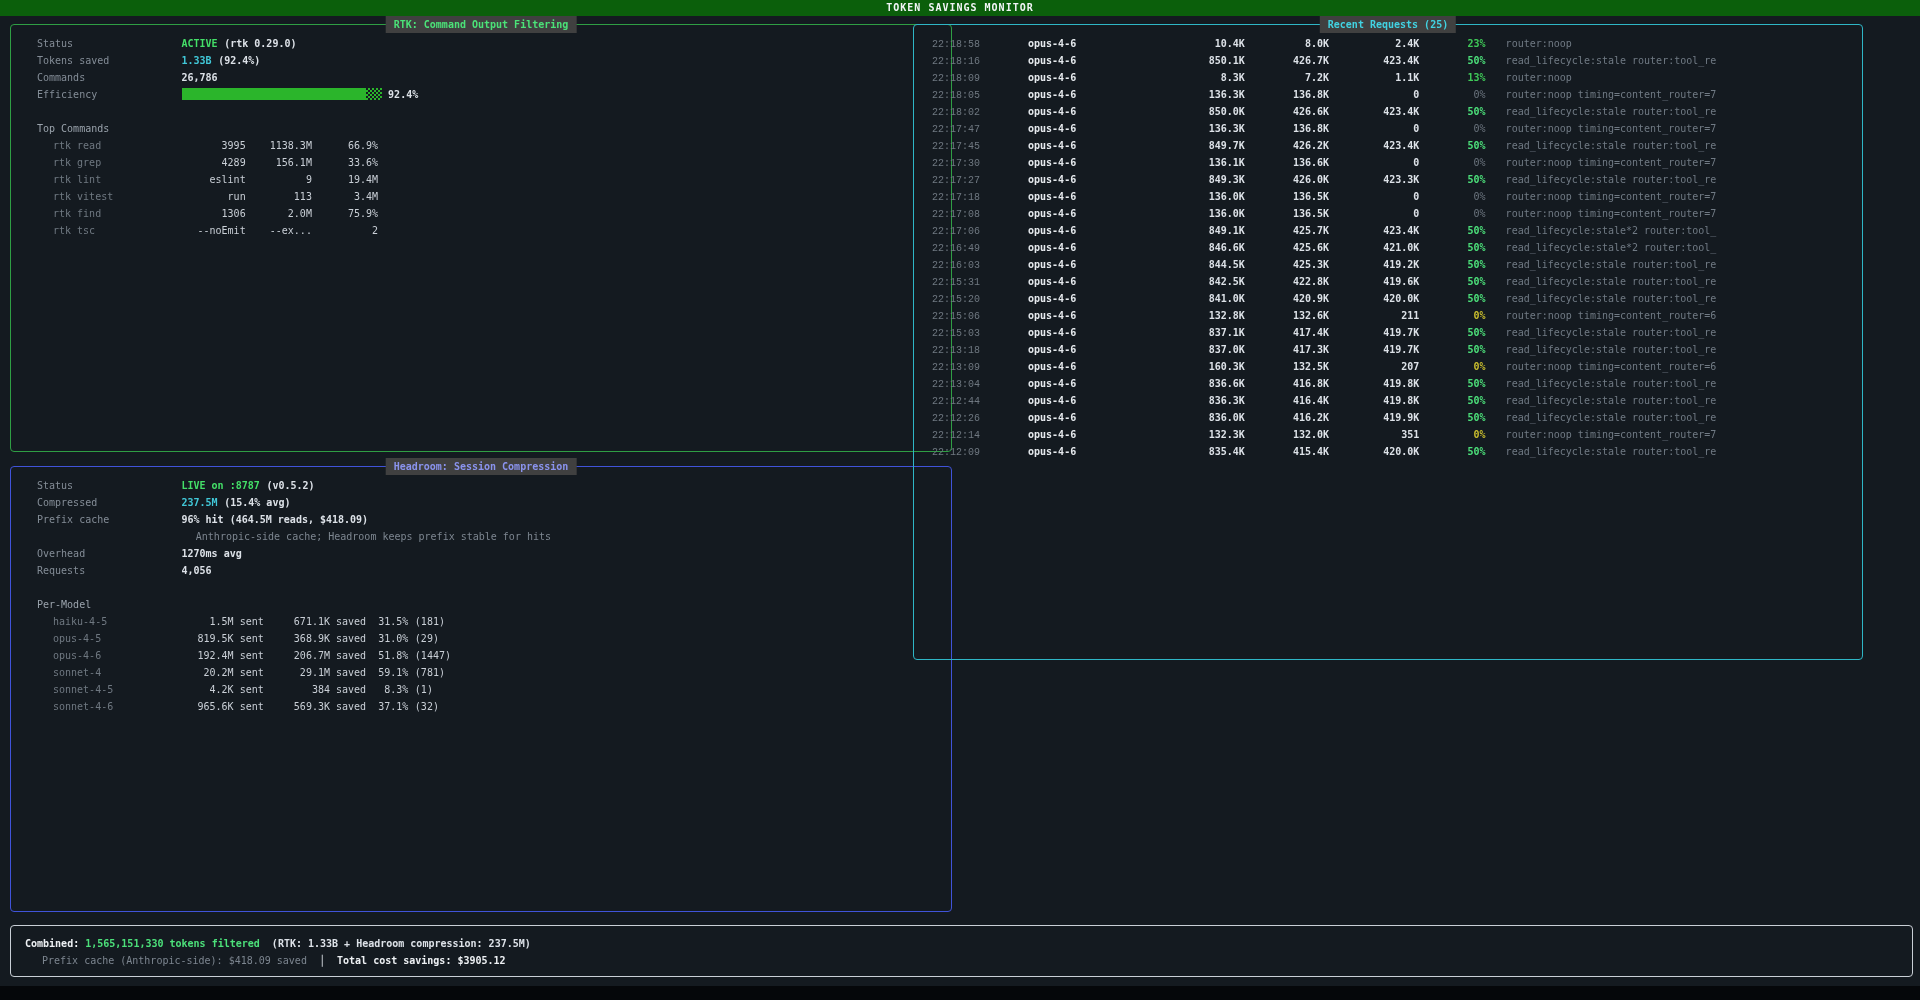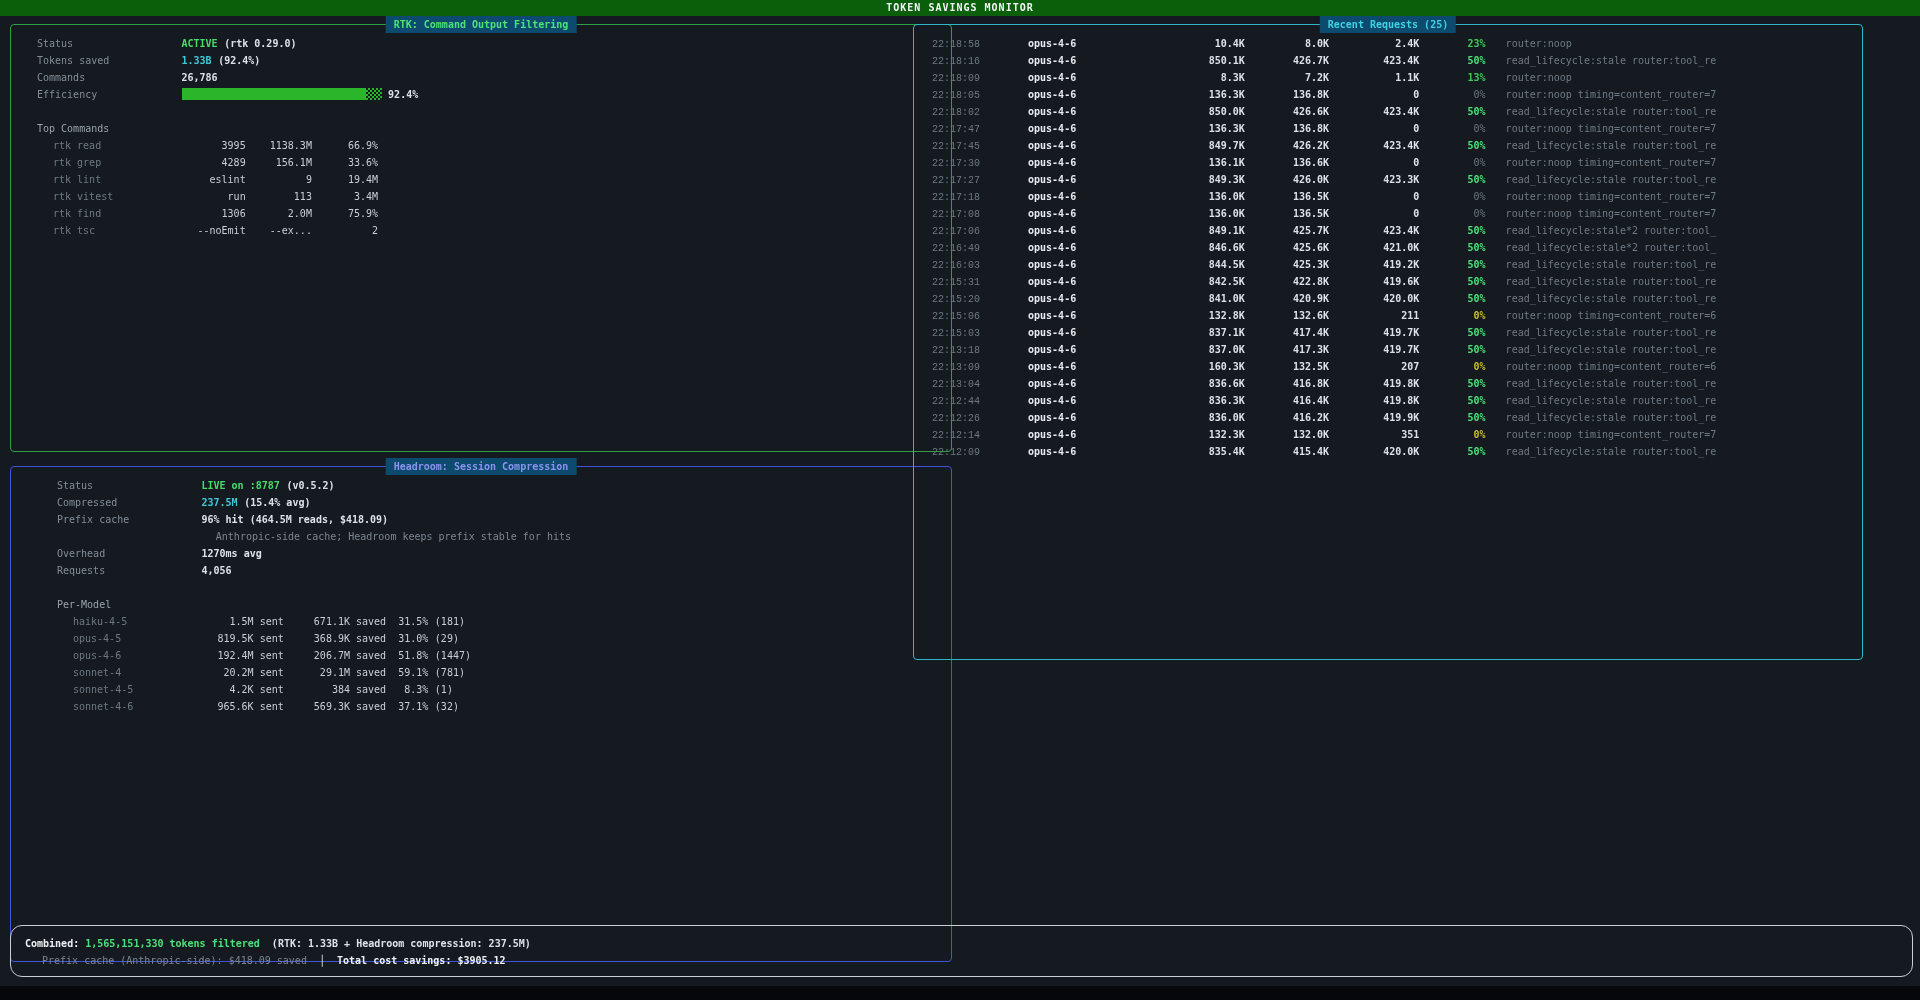--- a/index.html
+++ b/index.html
@@ -11,31 +11,31 @@
     font-size:10px; line-height:17px;
   }
   .topbar {
     position:absolute; left:0; top:0; width:1920px; height:16px;
     background:#0b5f0b; color:#f2f5f7; font-weight:bold;
     text-align:center; line-height:16px; letter-spacing:1px;
   }
   .panel { position:absolute; border:1px solid; border-radius:4px; }
   .panel-title {
     position:absolute; top:-9px; left:50%; transform:translateX(-50%);
-    background:#0c4a6e; padding:0 8px; font-weight:bold; white-space:nowrap;
+    background:#404040; padding:0 8px; font-weight:bold; white-space:nowrap;
   }
   #rtk-panel      { left:10px;  top:24px;  width:942px;  height:428px; border-color:#2f9e44; }
   #rtk-panel .panel-title { color:#4be278; }
-  #headroom-panel { left:10px;  top:466px; width:942px;  height:496px; border-color:#4053d9;padding-left:20px; }
+  #headroom-panel { left:10px;  top:466px; width:942px;  height:446px; border-color:#4053d9; }
   #headroom-panel .panel-title { color:#8a93ee; }
   #requests-panel { left:913px; top:24px;  width:950px;  height:636px; border-color:#2fb6c6; }
   #requests-panel .panel-title { color:#41d2e2; }
   #footer-bar {
     position:absolute; left:10px; top:925px; width:1903px; height:52px;
-    border:1px solid #c9cfd6; border-radius:12px; padding:9px 0 0 14px;
+    border:1px solid #c9cfd6; border-radius:4px; padding:9px 0 0 14px;
   }
   .content-l { padding:10px 0 0 26px; }
   .content-r { padding:10px 0 0 18px; }
   .line { height:17px; white-space:pre; }
   .indent2 { padding-left:16px; }
   .vindent { padding-left:158.8px; }
   .ml  { margin-left:6.6px; }
   .tfm { margin-left:20px; }
 
   .lab   { color:#848d97; }

